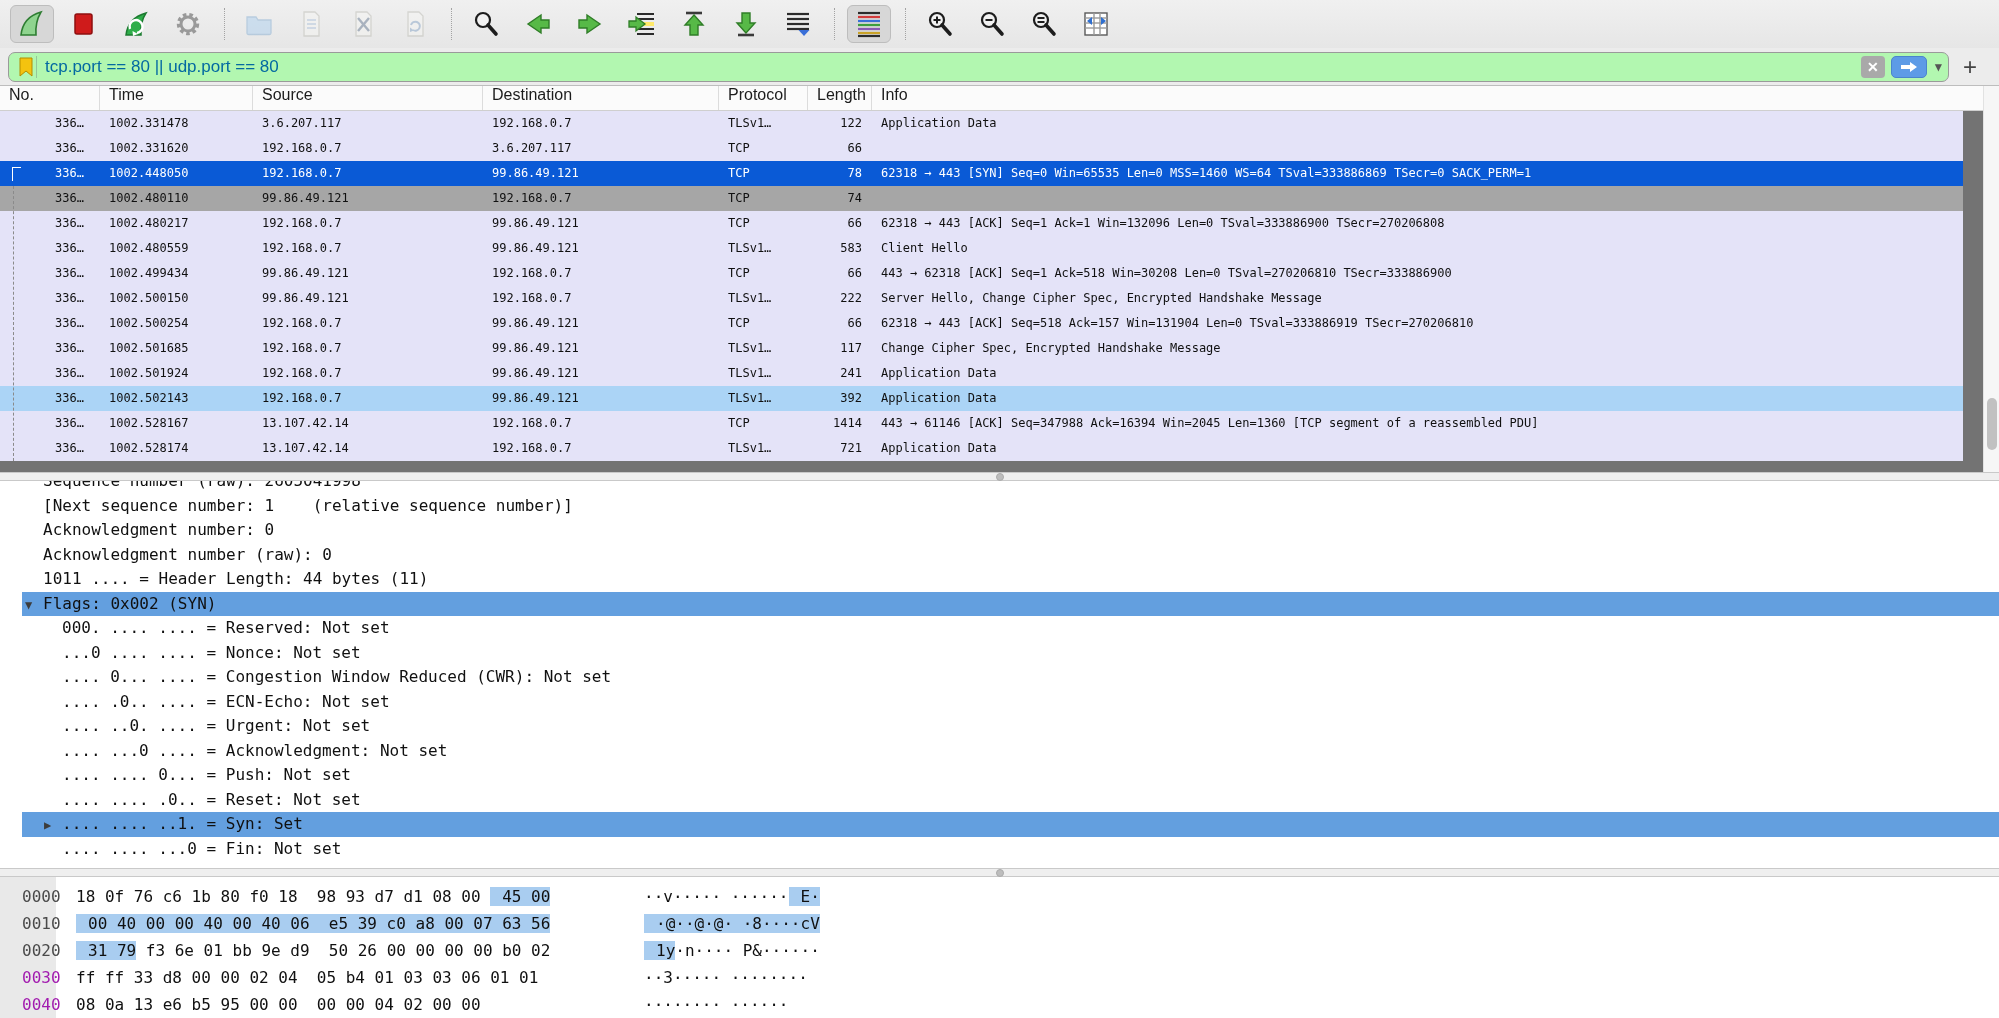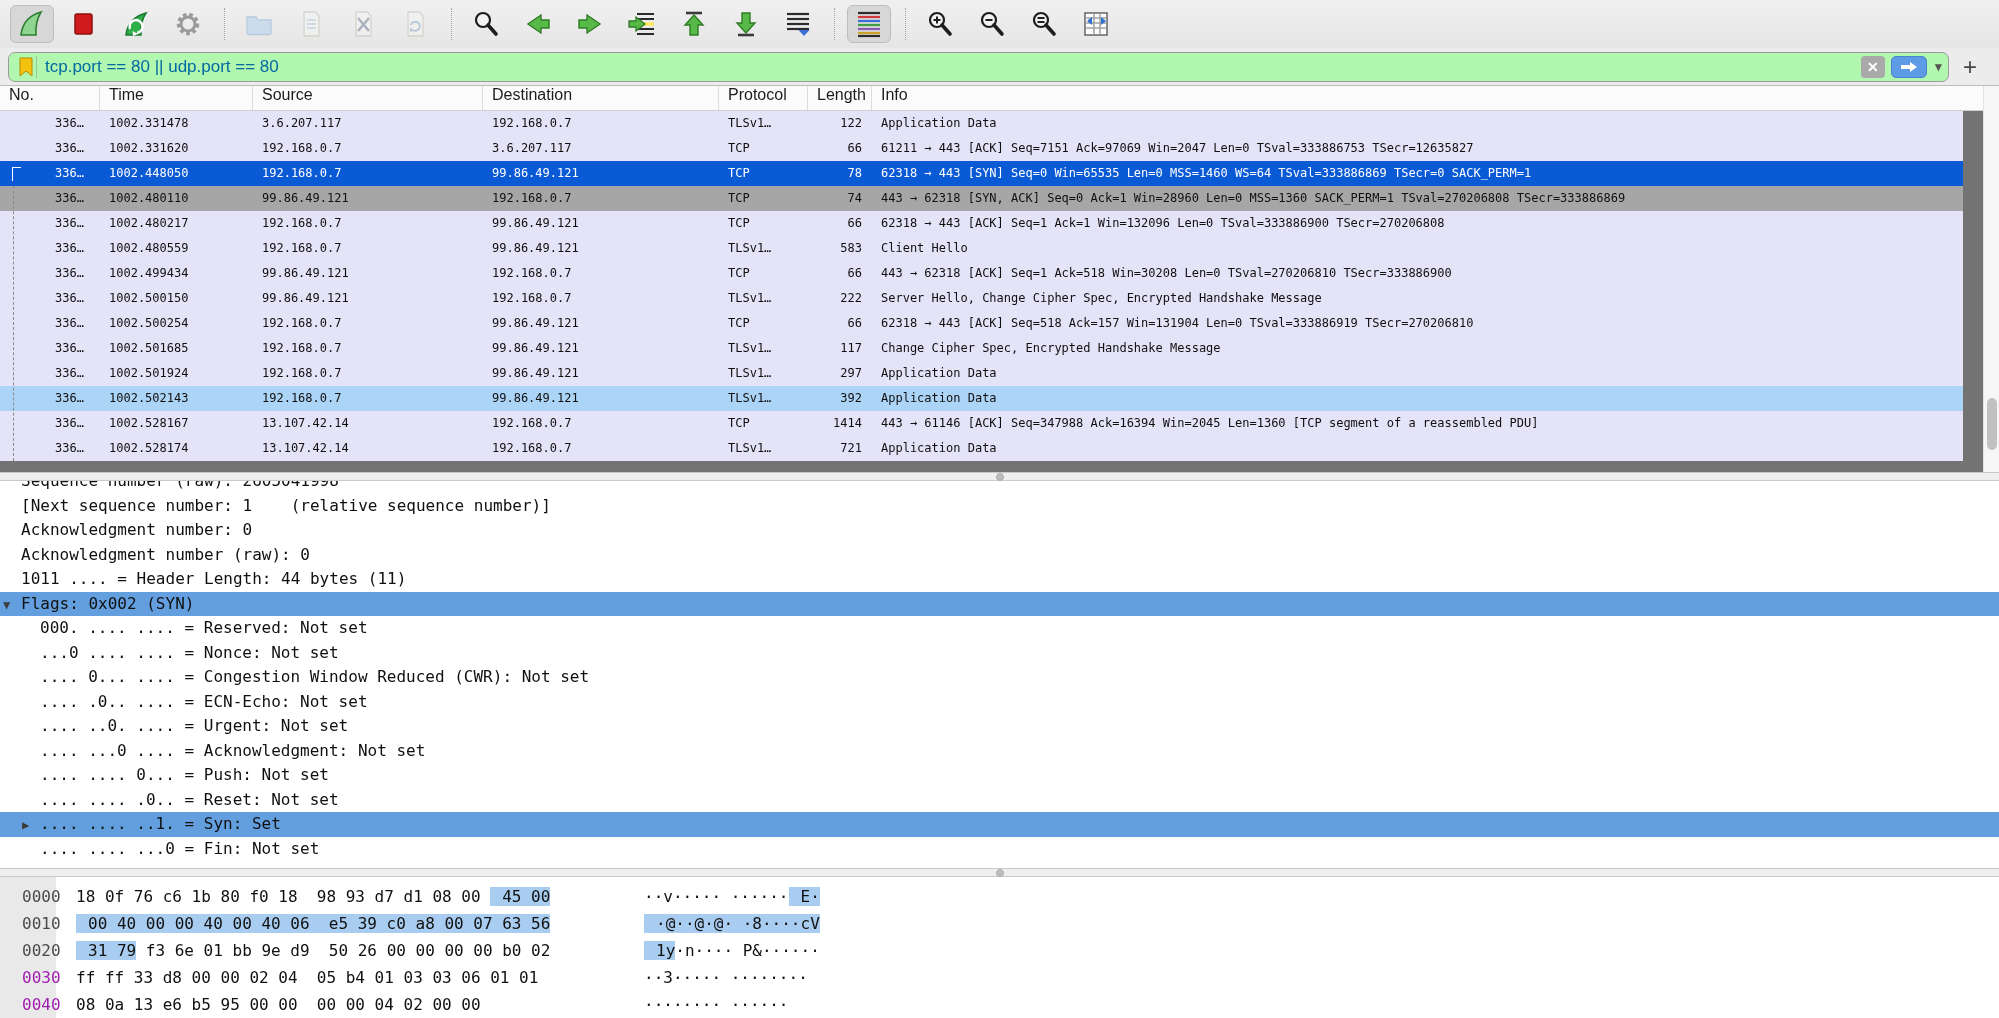--- a/index.html
+++ b/index.html
@@ -66,21 +66,21 @@
   .splitter { height:9px; background:#efefef; border-top:1px solid #c9c9c9;
               border-bottom:1px solid #c9c9c9; position:relative; }
   .grip { position:absolute; left:50%; top:50%; transform:translate(-50%,-50%);
           width:8px; height:8px; border-radius:50%; background:#bdbdbd;
           border:1px solid #ababab; }
 
   
   .details { height:387px; background:#fff; overflow:hidden; }
   .dwrap { margin-top:-12px; }
   .dline { height:24.5px; line-height:24.5px; font-size:16px; color:#101010;
-           white-space:pre; }
+           white-space:pre; margin-left:22px; }
   .dline.hl { background:#639fdf; }
   .dline .exp { display:inline-block; width:18px; font-size:12px; color:#3c3c3c; }
   .ind2 { padding-left:21px; }
   .ind3 { padding-left:40px; }
   .ind2.hasexp { padding-left:3px; }
   .ind3.hasexp { padding-left:22px; }
 
   
   .hexpane { position:relative; height:141px; background:#fff; overflow:hidden; }
   .offsetstrip { position:absolute; left:0; top:0; width:56px; height:100%; background:#e9e9e9; }
@@ -326,30 +326,30 @@
       <div class="hc">No.</div>
       <div class="hc">Time</div>
       <div class="hc">Source</div>
       <div class="hc">Destination</div>
       <div class="hc">Protocol</div>
       <div class="hc">Length</div>
       <div class="hc">Info</div>
     </div>
   <div id="plrows" style="position:relative;">
       <div class="prow default"><div class="c-no">336…</div><div class="c-t">1002.331478</div><div class="c-s">3.6.207.117</div><div class="c-d">192.168.0.7</div><div class="c-p">TLSv1…</div><div class="c-l">122</div><div class="c-i">Application Data</div></div>
-      <div class="prow default"><div class="c-no">336…</div><div class="c-t">1002.331620</div><div class="c-s">192.168.0.7</div><div class="c-d">3.6.207.117</div><div class="c-p">TCP</div><div class="c-l">66</div><div class="c-i">61211 → 443 [ACK] Seq=7151 Ack=97069 Win=2047 Len=0 TSval=333886753 TSecr=12635827</div></div>
+      <div class="prow default"><div class="c-no">336…</div><div class="c-t">1002.331620</div><div class="c-s">192.168.0.7</div><div class="c-d">3.6.207.117</div><div class="c-p">TCP</div><div class="c-l">66</div></div>
       <div class="prow selected"><div class="c-no">336…</div><div class="c-t">1002.448050</div><div class="c-s">192.168.0.7</div><div class="c-d">99.86.49.121</div><div class="c-p">TCP</div><div class="c-l">78</div><div class="c-i">62318 → 443 [SYN] Seq=0 Win=65535 Len=0 MSS=1460 WS=64 TSval=333886869 TSecr=0 SACK_PERM=1</div></div>
-      <div class="prow gray"><div class="c-no">336…</div><div class="c-t">1002.480110</div><div class="c-s">99.86.49.121</div><div class="c-d">192.168.0.7</div><div class="c-p">TCP</div><div class="c-l">74</div><div class="c-i">443 → 62318 [SYN, ACK] Seq=0 Ack=1 Win=28960 Len=0 MSS=1360 SACK_PERM=1 TSval=270206808 TSecr=333886869</div></div>
+      <div class="prow gray"><div class="c-no">336…</div><div class="c-t">1002.480110</div><div class="c-s">99.86.49.121</div><div class="c-d">192.168.0.7</div><div class="c-p">TCP</div><div class="c-l">74</div></div>
       <div class="prow default"><div class="c-no">336…</div><div class="c-t">1002.480217</div><div class="c-s">192.168.0.7</div><div class="c-d">99.86.49.121</div><div class="c-p">TCP</div><div class="c-l">66</div><div class="c-i">62318 → 443 [ACK] Seq=1 Ack=1 Win=132096 Len=0 TSval=333886900 TSecr=270206808</div></div>
       <div class="prow default"><div class="c-no">336…</div><div class="c-t">1002.480559</div><div class="c-s">192.168.0.7</div><div class="c-d">99.86.49.121</div><div class="c-p">TLSv1…</div><div class="c-l">583</div><div class="c-i">Client Hello</div></div>
       <div class="prow default"><div class="c-no">336…</div><div class="c-t">1002.499434</div><div class="c-s">99.86.49.121</div><div class="c-d">192.168.0.7</div><div class="c-p">TCP</div><div class="c-l">66</div><div class="c-i">443 → 62318 [ACK] Seq=1 Ack=518 Win=30208 Len=0 TSval=270206810 TSecr=333886900</div></div>
       <div class="prow default"><div class="c-no">336…</div><div class="c-t">1002.500150</div><div class="c-s">99.86.49.121</div><div class="c-d">192.168.0.7</div><div class="c-p">TLSv1…</div><div class="c-l">222</div><div class="c-i">Server Hello, Change Cipher Spec, Encrypted Handshake Message</div></div>
       <div class="prow default"><div class="c-no">336…</div><div class="c-t">1002.500254</div><div class="c-s">192.168.0.7</div><div class="c-d">99.86.49.121</div><div class="c-p">TCP</div><div class="c-l">66</div><div class="c-i">62318 → 443 [ACK] Seq=518 Ack=157 Win=131904 Len=0 TSval=333886919 TSecr=270206810</div></div>
       <div class="prow default"><div class="c-no">336…</div><div class="c-t">1002.501685</div><div class="c-s">192.168.0.7</div><div class="c-d">99.86.49.121</div><div class="c-p">TLSv1…</div><div class="c-l">117</div><div class="c-i">Change Cipher Spec, Encrypted Handshake Message</div></div>
-      <div class="prow default"><div class="c-no">336…</div><div class="c-t">1002.501924</div><div class="c-s">192.168.0.7</div><div class="c-d">99.86.49.121</div><div class="c-p">TLSv1…</div><div class="c-l">297</div><div class="c-i">Application Data</div></div>
+      <div class="prow default"><div class="c-no">336…</div><div class="c-t">1002.501924</div><div class="c-s">192.168.0.7</div><div class="c-d">99.86.49.121</div><div class="c-p">TLSv1…</div><div class="c-l">241</div><div class="c-i">Application Data</div></div>
       <div class="prow lightblue"><div class="c-no">336…</div><div class="c-t">1002.502143</div><div class="c-s">192.168.0.7</div><div class="c-d">99.86.49.121</div><div class="c-p">TLSv1…</div><div class="c-l">392</div><div class="c-i">Application Data</div></div>
       <div class="prow default"><div class="c-no">336…</div><div class="c-t">1002.528167</div><div class="c-s">13.107.42.14</div><div class="c-d">192.168.0.7</div><div class="c-p">TCP</div><div class="c-l">1414</div><div class="c-i">443 → 61146 [ACK] Seq=347988 Ack=16394 Win=2045 Len=1360 [TCP segment of a reassembled PDU]</div></div>
       <div class="prow default"><div class="c-no">336…</div><div class="c-t">1002.528174</div><div class="c-s">13.107.42.14</div><div class="c-d">192.168.0.7</div><div class="c-p">TLSv1…</div><div class="c-l">721</div><div class="c-i">Application Data</div></div>
       <div class="bracket" style="left: 12px; top: 56px;"></div>
       <div class="relline" style="left: 13px; top: 75px; height: 275px;"></div>
     </div>
   <div class="vscroll">
     <div class="vthumb" style="top:312px; height:52px;"></div>
   </div>
 </div>

